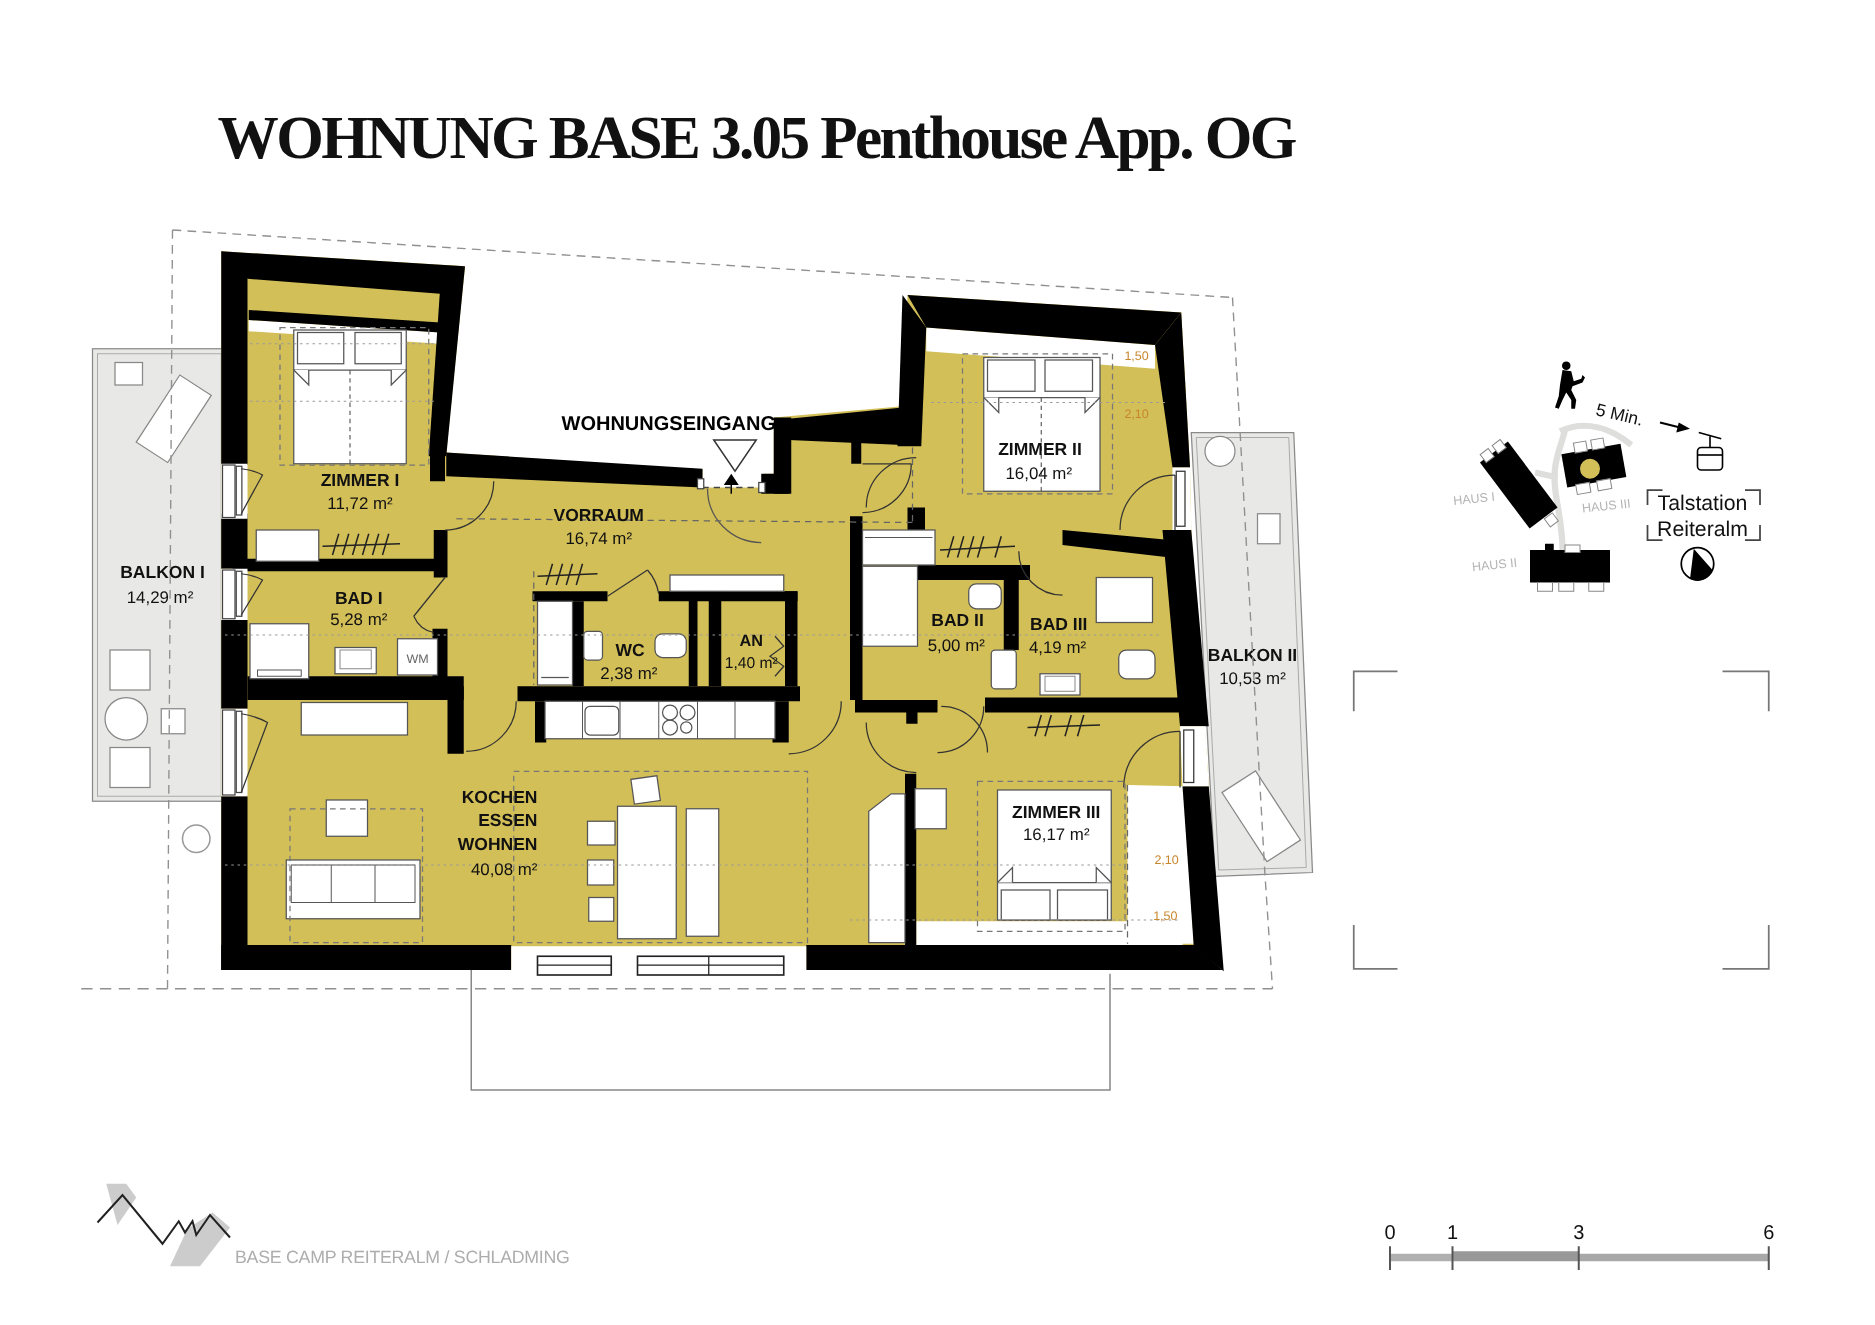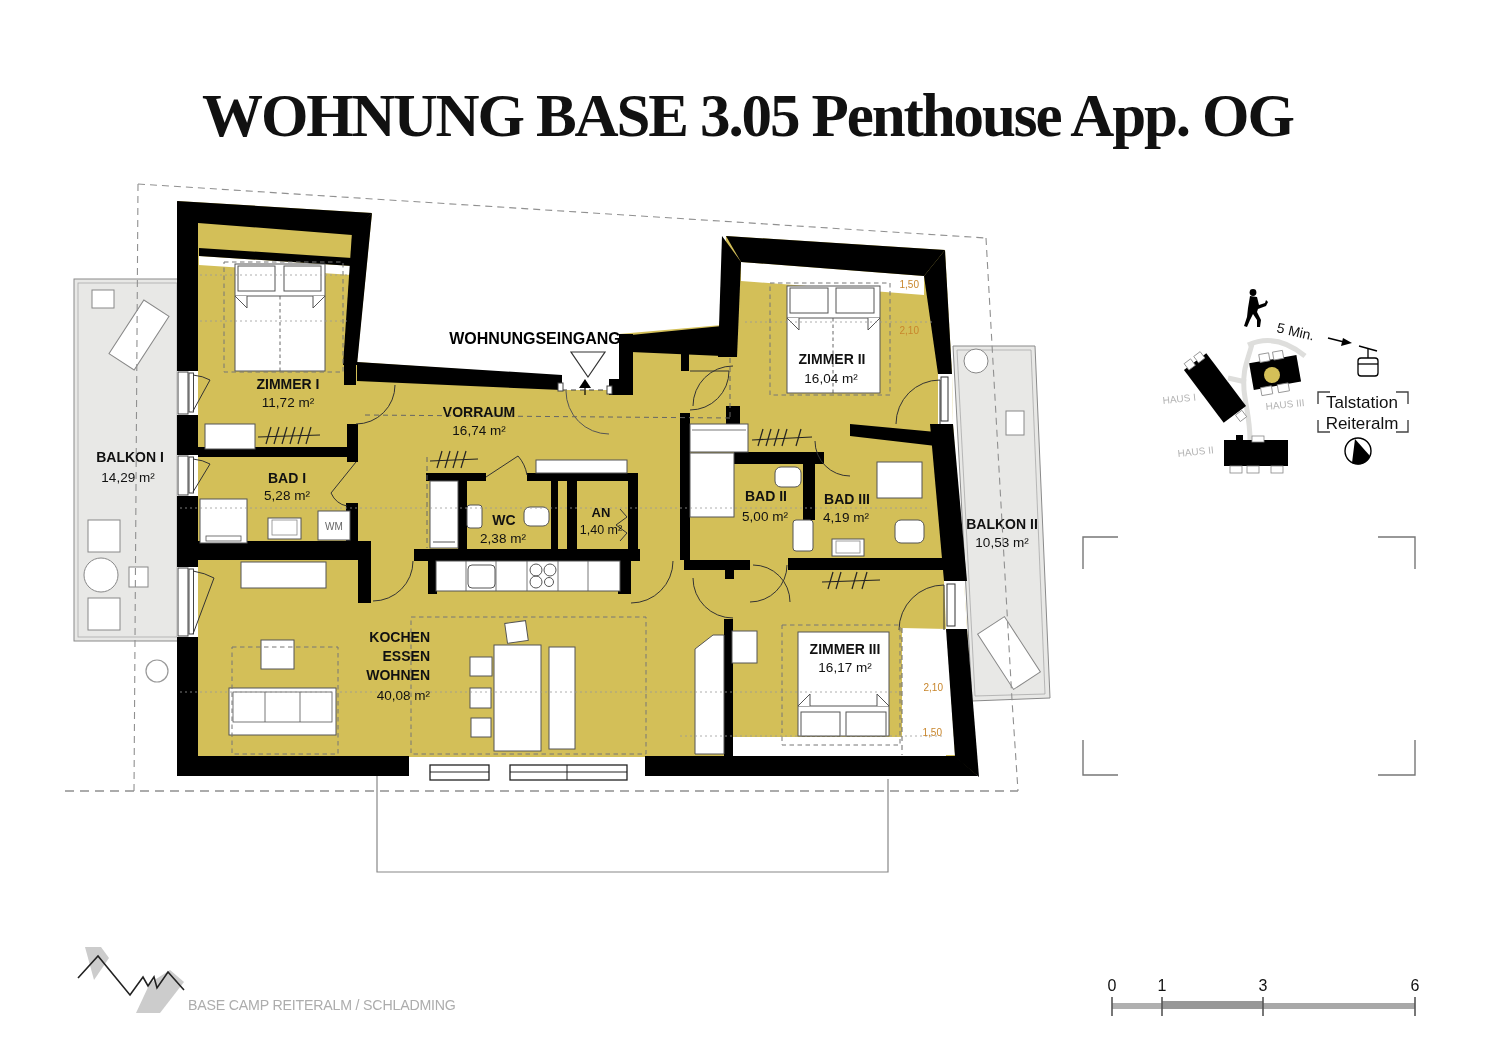--- a/index.html
+++ b/index.html
@@ -1,20 +1,20 @@
 <!DOCTYPE html>
 <html><head>
 <meta charset="utf-8">
 <style>
   html,body{margin:0;padding:0;background:#fff;}
   #page{position:relative;width:1500px;height:1060px;background:#fff;overflow:hidden;
         font-family:"Liberation Sans",sans-serif;}
   #title{position:absolute;left:174px;top:81px;width:1200px;
-         font-family:"Liberation Serif",serif;font-weight:bold;font-size:61px;letter-spacing:-2.1px;
-         color:#111;white-space:nowrap;margin-left:28px;}
+         font-family:"Liberation Serif",serif;font-weight:bold;font-size:49px;letter-spacing:-2.1px;
+         color:#111;white-space:nowrap;}
   svg{position:absolute;left:0;top:0;}
   text{font-family:"Liberation Sans",sans-serif;}
   .rn{font-weight:bold;font-size:14px;fill:#111;}
   .ra{font-size:13.5px;fill:#111;}
   .hl{font-size:10px;fill:#c8862c;}
   .gr{fill:#b4b4b4;}
 </style>
 </head>
 <body>
 <div id="page">

